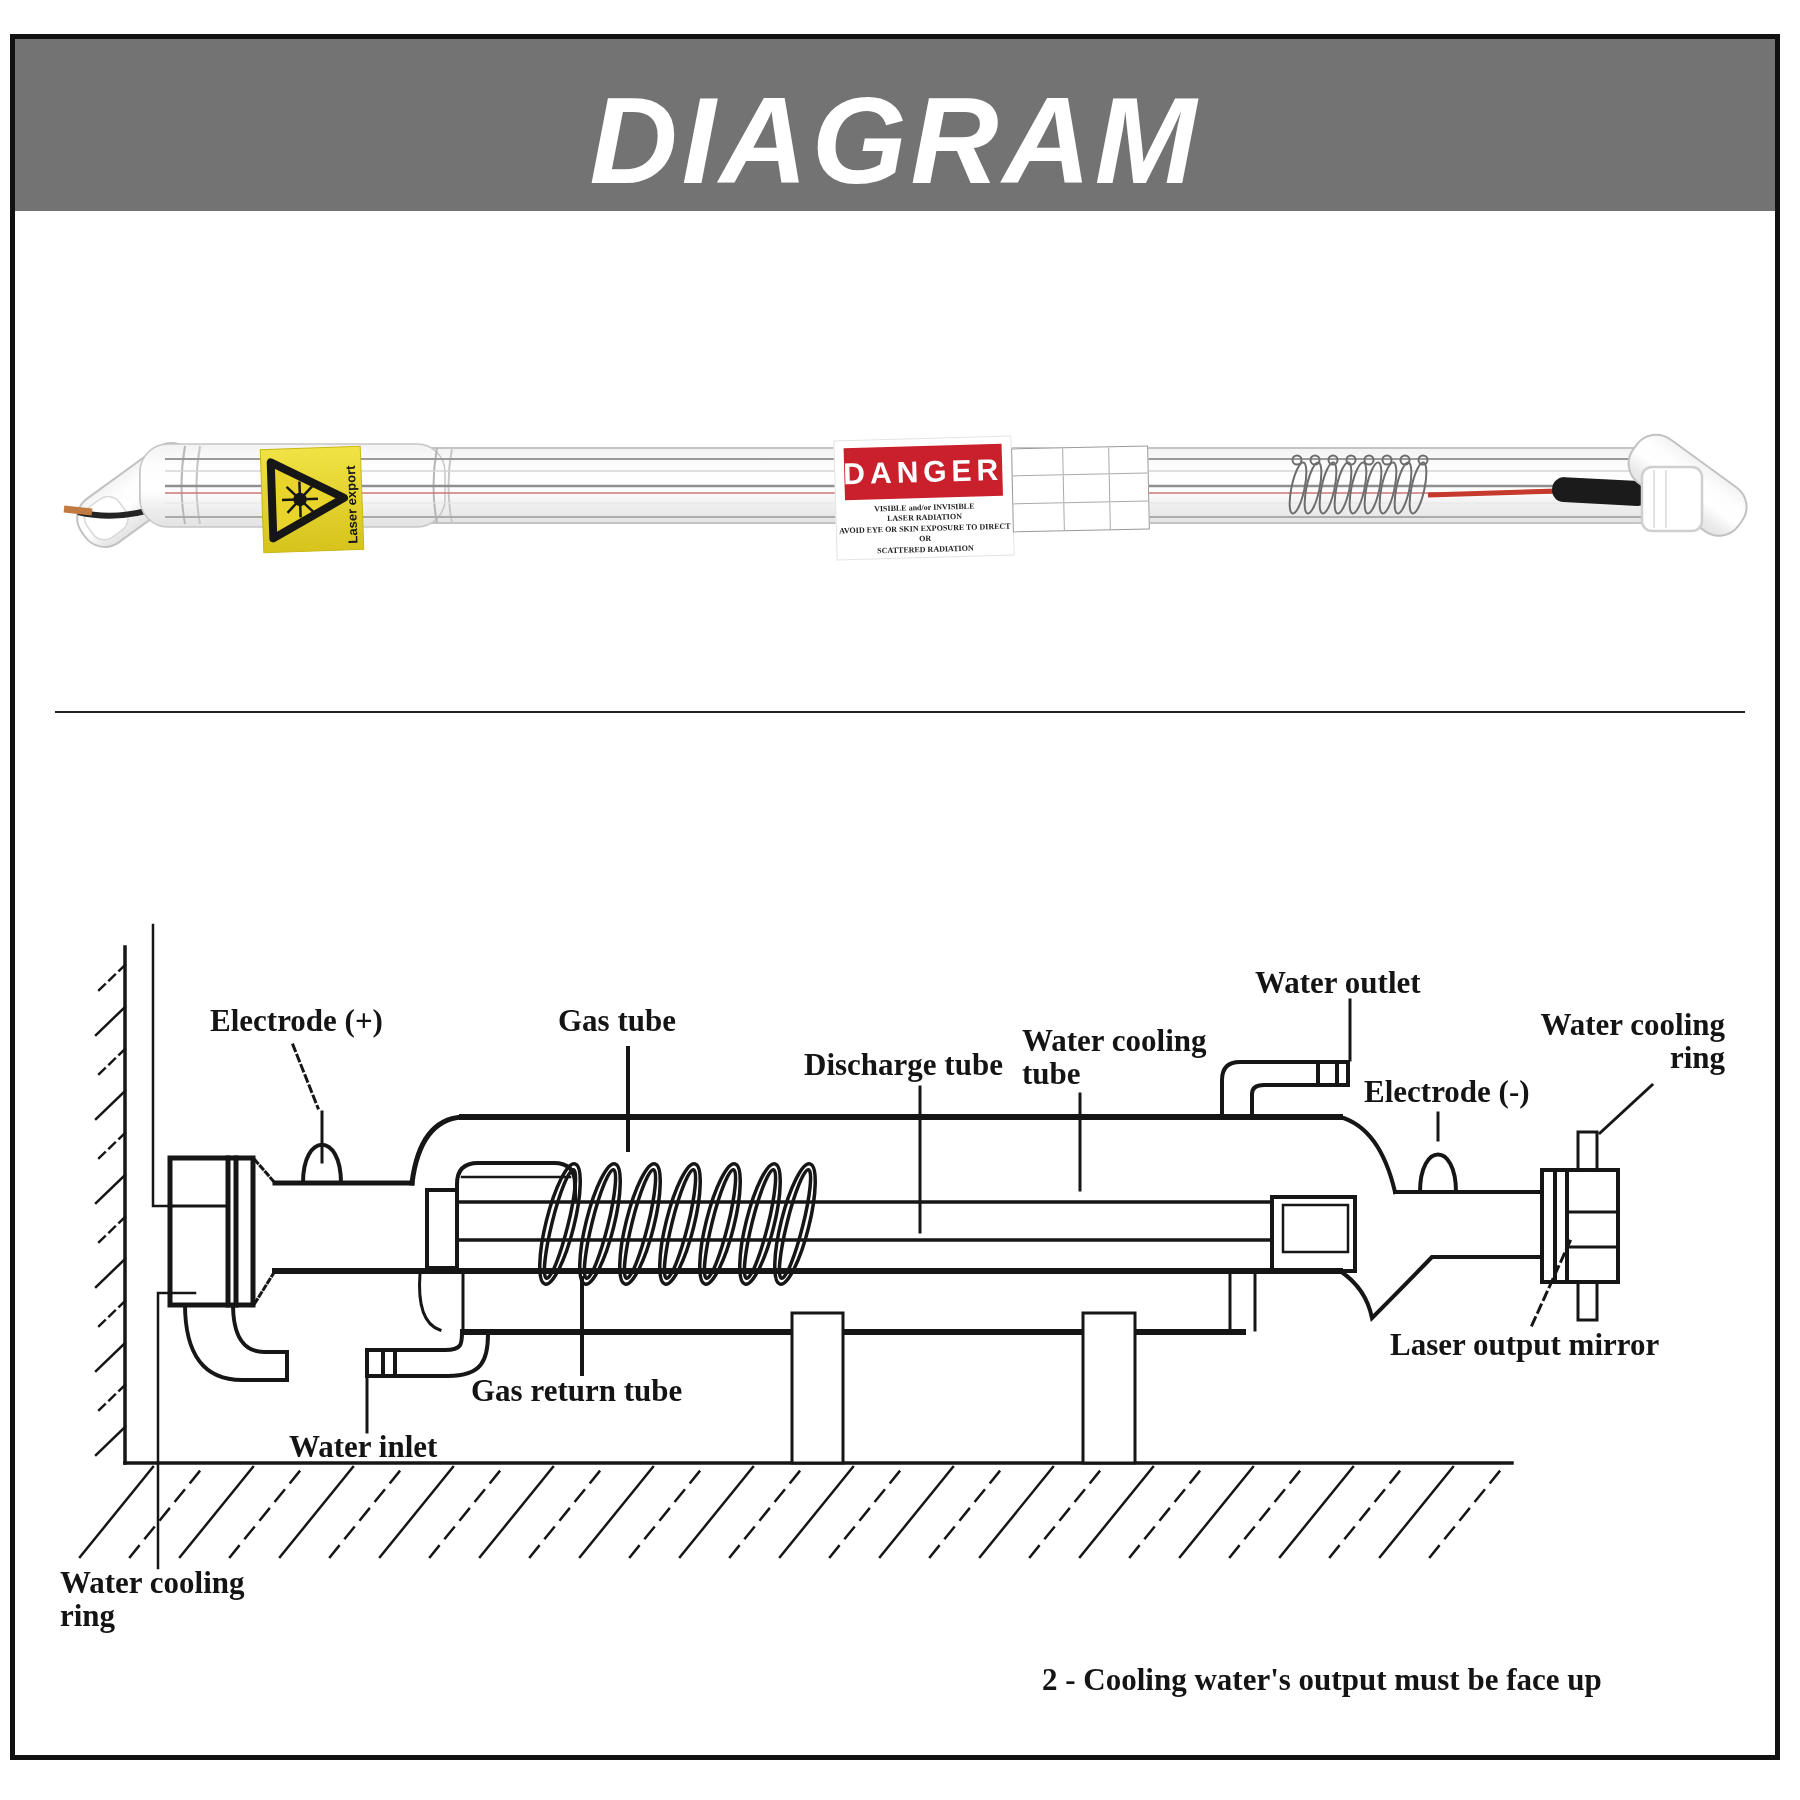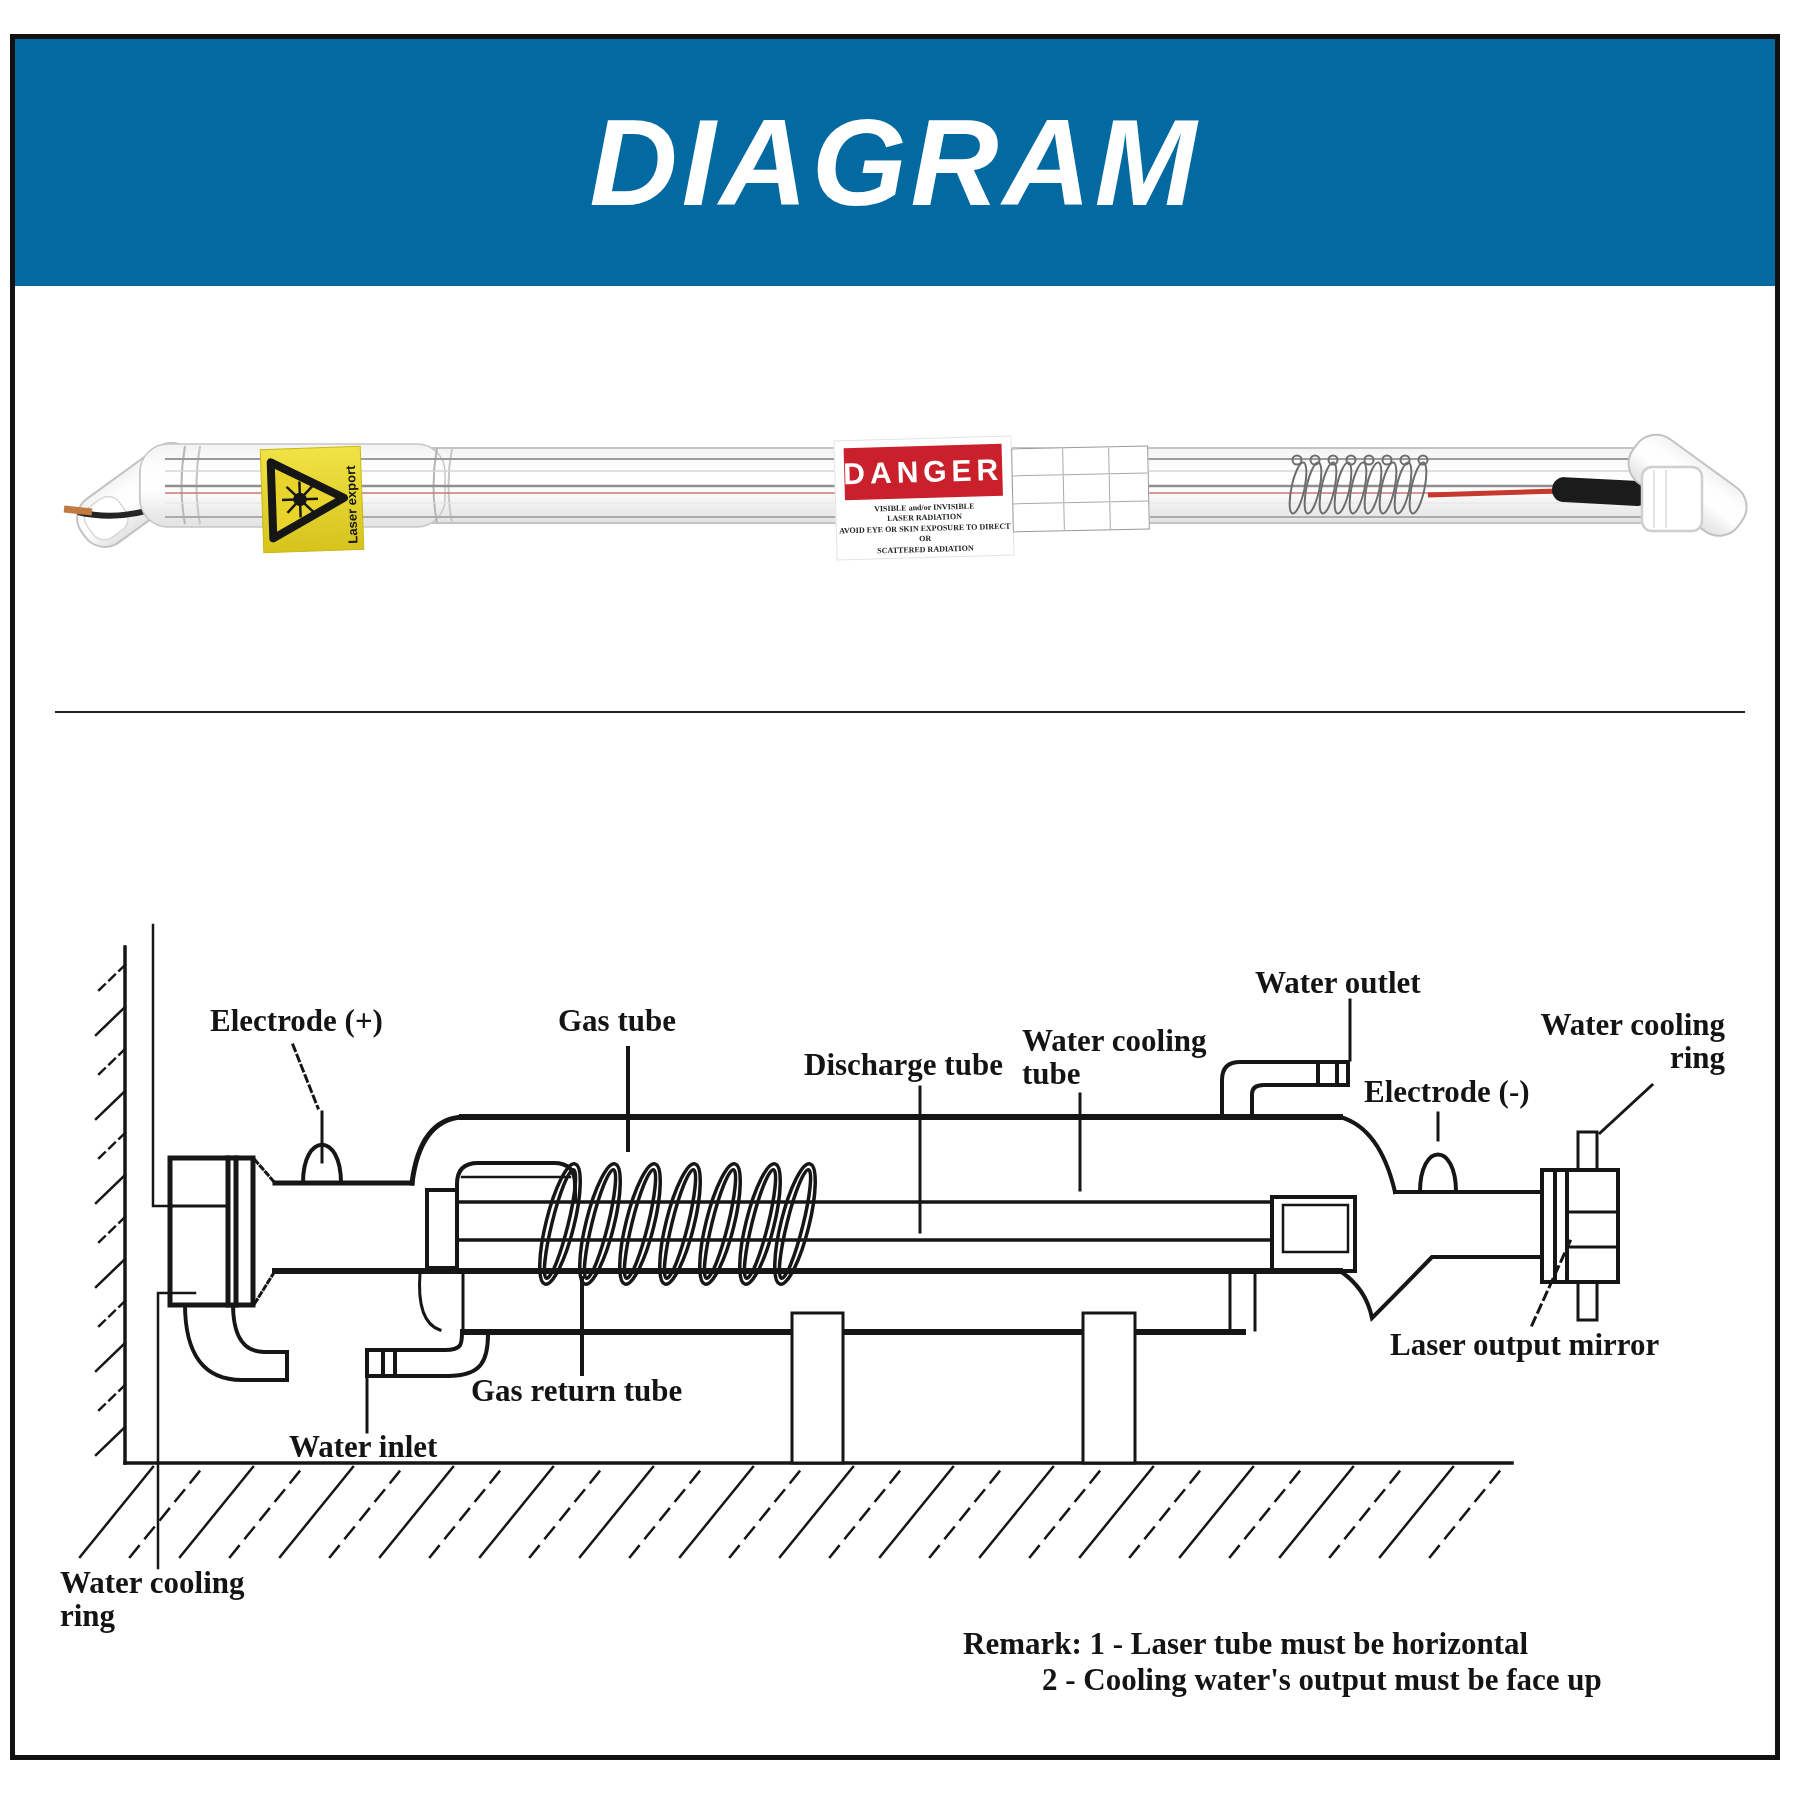--- a/index.html
+++ b/index.html
@@ -1,21 +1,21 @@
 <!DOCTYPE html>
 <html><head>
 <meta charset="utf-8">
 <style>
   html,body{margin:0;padding:0;background:#fff;}
   .page{position:relative;width:1800px;height:1800px;background:#ffffff;overflow:hidden;
         font-family:"Liberation Serif",serif;}
   .frame{position:absolute;left:10px;top:34px;width:1770px;height:1726px;
          border:5px solid #111;box-sizing:border-box;}
-  .header-band{position:absolute;left:15px;top:39px;width:1760px;height:247px;
-               background:#0369a1;display:flex;align-items:center;justify-content:center;}
+  .header-band{position:absolute;left:15px;top:39px;width:1760px;height:172px;
+               background:#737373;display:flex;align-items:flex-end;justify-content:center;}
   .header-title{font-family:"Liberation Sans",sans-serif;font-weight:bold;font-style:italic;
                 font-size:122px;letter-spacing:4px;color:#ffffff;}
   .divider{position:absolute;left:55px;top:711px;width:1690px;height:2px;background:#222;}
 
   
   .danger-label{position:absolute;left:835px;top:438px;width:178px;height:120px;background:#fff;
                 transform:rotate(-1.6deg);border:1px solid #e3e3e3;box-sizing:border-box;}
   .danger-box{margin:7px 9px 5px 9px;height:52px;background:#c9202c;color:#fff;
               display:flex;align-items:center;justify-content:center;
               font-family:"Liberation Sans",sans-serif;font-weight:bold;
@@ -309,16 +309,15 @@
     <div>ring</div>
   </div>
   <div class="dlabel" style="left:1390px;top:1328px;">Laser output mirror</div>
   <div class="dlabel" style="left:471px;top:1374px;">Gas return tube</div>
   <div class="dlabel" style="left:289px;top:1430px;">Water inlet</div>
   <div class="dlabel" style="left:60px;top:1566px;">
     <div>Water cooling</div>
     <div>ring</div>
   </div>
 
-  <div class="remark" style="left:963px;top:1626px;">Remark: 1 - Laser tube must be horizontal</div>
   <div class="remark" style="left:1042px;top:1662px;">2 - Cooling water's output must be face up</div>
 
 </div>
 
 </body></html>

